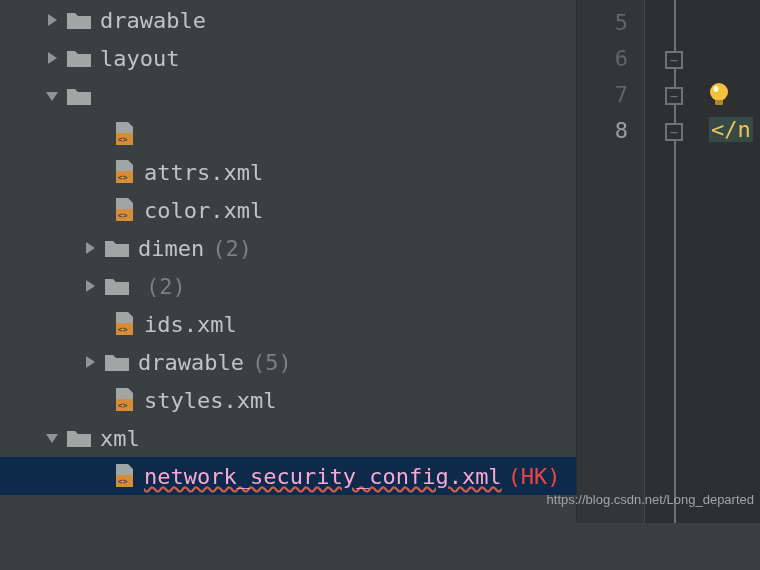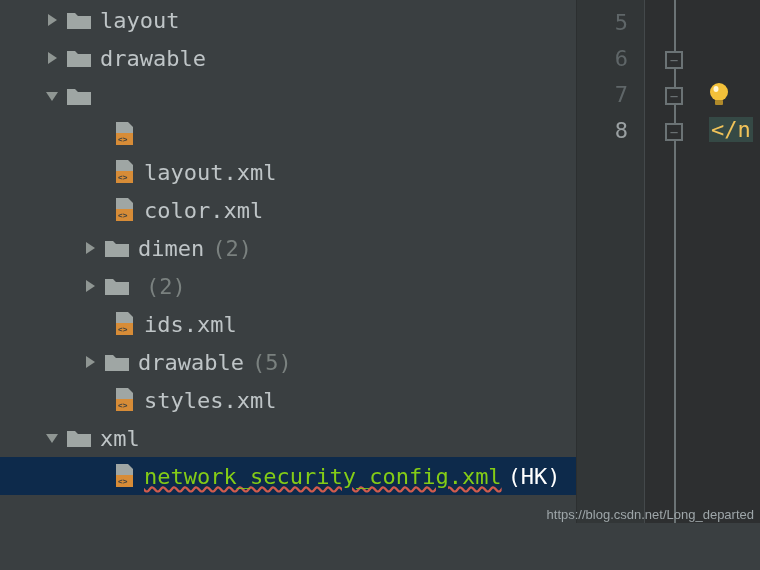--- a/index.html
+++ b/index.html
@@ -35,23 +35,23 @@
   }
   .arrow {
     width: 28px; height: 28px;
     display: inline-flex; align-items: center; justify-content: center;
     flex-shrink: 0;
     cursor: pointer;
   }
   .arrow svg { width: 18px; height: 18px; }
   .icon { display: inline-flex; align-items: center; margin-right: 8px; flex-shrink: 0;}
   .label { color: #bfc5c7; }
-  .label.error { color: #84cc16; }
+  .label.error { color: #f9a8d4; }
   .count { color: #7a817f; margin-left: 8px; }
-  .suffix { color: #ffffff; margin-left: 6px; }
+  .suffix { color: #ef4444; margin-left: 6px; }
   
   .lv0 { padding-left: 2px; }
   .lv1 { padding-left: 38px; }
   .lv2 { padding-left: 76px; }
   .lv3 { padding-left: 112px; }
   
   .folderbody { fill: #9fa6a4; }
   .xmlfile-top { fill: #9fa6a4; }
   .xmlfile-bottom { fill: #d78c37; }
   .xmltext { fill: #3a3f41; font: bold 8px sans-serif; }
@@ -100,21 +100,21 @@
     position: absolute;
     font-size: 22px;
     font-family: "Menlo","Consolas",monospace;
   }
   .code-tag-bg {
     background: #354945;
     color: #f1c359;
     padding: 0 2px;
   }
   .watermark {
-    position: absolute; right: 6px; bottom: 1px;
+    position: absolute; right: 6px; bottom: 16px;
     color: #9ea6a9; font-size: 13px; font-family: sans-serif;
   }
 </style>
 </head>
 <body>
 
 <div class="root">
 
   <div class="tree-pane">
 
@@ -154,40 +154,40 @@
       <span class="arrow">
         <svg viewBox="0 0 18 18">
             <path d="M5 3 L14 9 L5 15 Z" fill="#8f9693"></path>
           </svg>
       </span>
       <span class="icon">
         <svg width="26" height="22" viewBox="0 0 26 22">
             <path class="folderbody" d="M1 4 h8 l3 3 h13 v13 H1 Z"></path>
           </svg>
       </span>
+      <span class="label">drawable</span>
+    </div>
+
+    <div class="row lv1">
+      <span class="arrow">
+        <svg viewBox="0 0 18 18">
+            <path d="M5 3 L14 9 L5 15 Z" fill="#8f9693"></path>
+          </svg>
+      </span>
+      <span class="icon">
+        <svg width="26" height="22" viewBox="0 0 26 22">
+            <path class="folderbody" d="M1 4 h8 l3 3 h13 v13 H1 Z"></path>
+          </svg>
+      </span>
       <span class="label">layout</span>
     </div>
 
     <div class="row lv1">
       <span class="arrow">
         <svg viewBox="0 0 18 18">
-            <path d="M5 3 L14 9 L5 15 Z" fill="#8f9693"></path>
-          </svg>
-      </span>
-      <span class="icon">
-        <svg width="26" height="22" viewBox="0 0 26 22">
-            <path class="folderbody" d="M1 4 h8 l3 3 h13 v13 H1 Z"></path>
-          </svg>
-      </span>
-      <span class="label">drawable</span>
-    </div>
-
-    <div class="row lv1">
-      <span class="arrow">
-        <svg viewBox="0 0 18 18">
             <path d="M3 5 L15 5 L9 14 Z" fill="#8f9693"></path>
           </svg>
       </span>
       <span class="icon">
         <svg width="26" height="22" viewBox="0 0 26 22">
             <path class="folderbody" d="M1 4 h8 l3 3 h13 v13 H1 Z"></path>
           </svg>
       </span>
     </div>
 
@@ -202,21 +202,21 @@
     </div>
 
     <div class="row lv3">
       <span class="icon">
         <svg width="24" height="26" viewBox="0 0 24 26">
           <path class="xmlfile-top" d="M4 1 h12 l5 5 v6 H4 Z"></path>
           <rect class="xmlfile-bottom" x="4" y="12" width="17" height="12"></rect>
           <text class="xmltext" x="6" y="21">&lt;&gt;</text>
         </svg>
       </span>
-      <span class="label">layout.xml</span>
+      <span class="label">attrs.xml</span>
     </div>
 
     <div class="row lv3">
       <span class="icon">
         <svg width="24" height="26" viewBox="0 0 24 26">
           <path class="xmlfile-top" d="M4 1 h12 l5 5 v6 H4 Z"></path>
           <rect class="xmlfile-bottom" x="4" y="12" width="17" height="12"></rect>
           <text class="xmltext" x="6" y="21">&lt;&gt;</text>
         </svg>
       </span>

